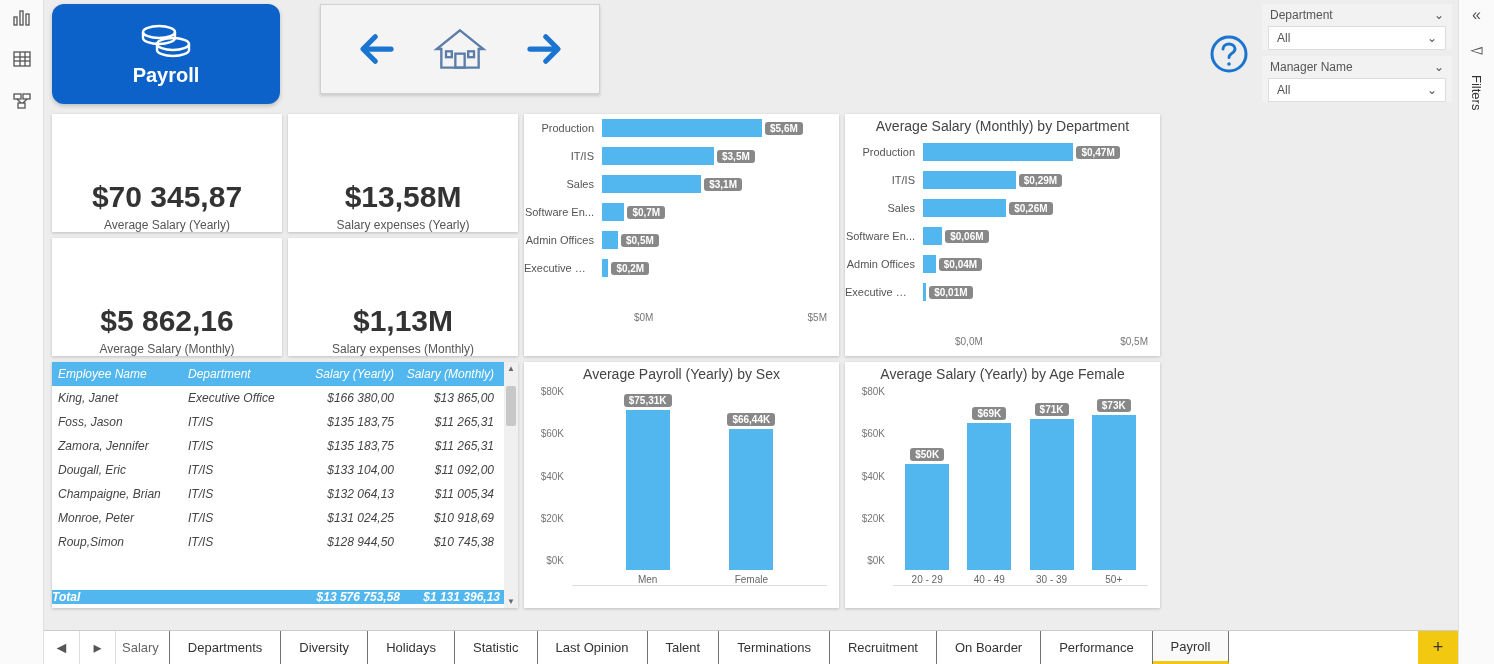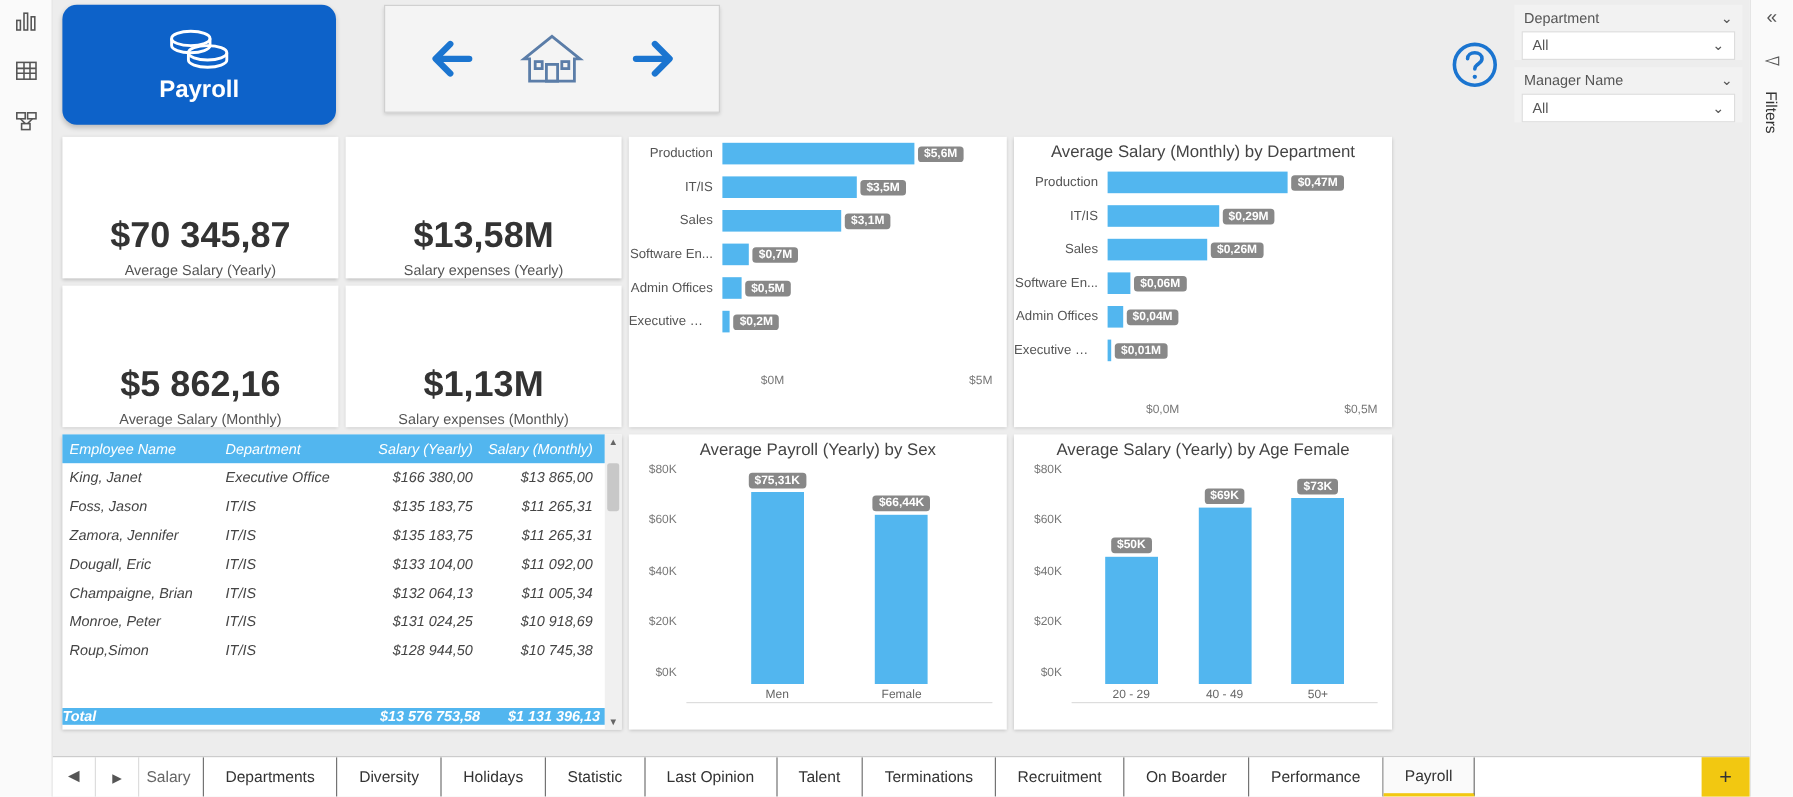--- a/index.html
+++ b/index.html
@@ -390,20 +390,25 @@
                   <div class="vbar-val">$50K</div>
       <div class="vbar-bar" style="height:106.25px"></div>
       <div class="vbar-xlabel">20 - 29</div>
                 </div>
                 <div class="vbar-col">
                   <div class="vbar-val">$69K</div>
       <div class="vbar-bar" style="height:146.625px"></div>
       <div class="vbar-xlabel">40 - 49</div>
                 </div>
                 <div class="vbar-col">
+                  <div class="vbar-val">$71K</div>
+      <div class="vbar-bar" style="height:150.875px"></div>
+      <div class="vbar-xlabel">30 - 39</div>
+                </div>
+                <div class="vbar-col">
                   <div class="vbar-val">$73K</div>
       <div class="vbar-bar" style="height:155.125px"></div>
       <div class="vbar-xlabel">50+</div>
                 </div>
               </div>
           </div>
         </div>
       </div>
 
     </div>

